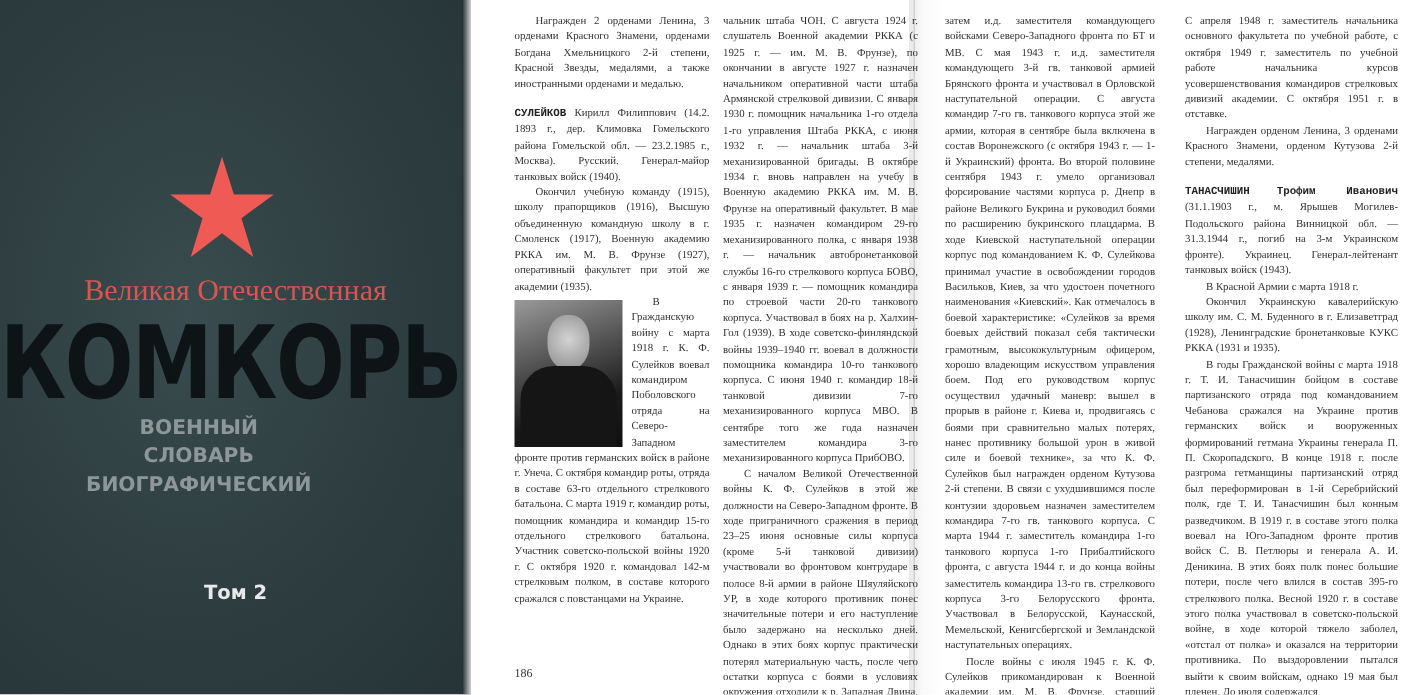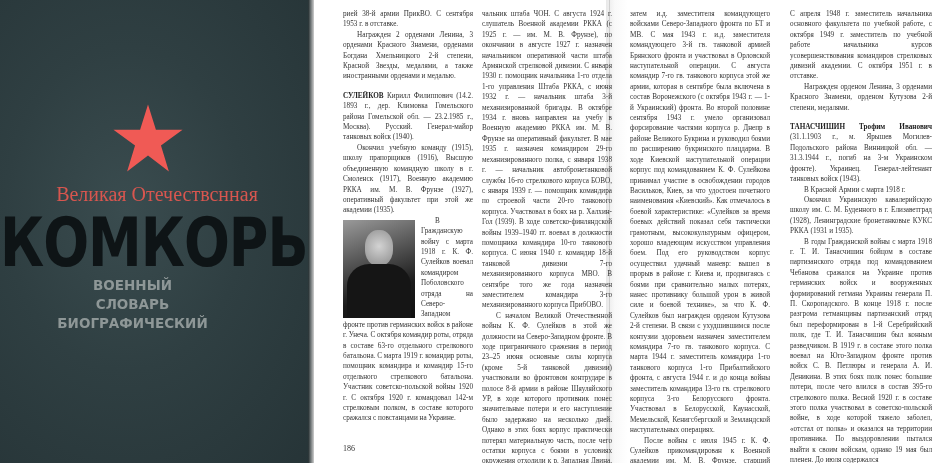--- a/index.html
+++ b/index.html
@@ -16,21 +16,21 @@
 
   .page{position:absolute;top:0;height:463px;background:#fff;}
   .page.left{left:314px;width:292px;}
   .page.right{left:606px;width:341px;}
   .gutter{position:absolute;left:606px;top:0;width:22px;height:463px;background:linear-gradient(90deg,#e8e8e8,#f9f9f9 40%,#fff);}
   .gutter::before{content:"";position:absolute;left:3px;top:0;width:1px;height:100%;background:#d0d0d0;}
   .col{position:absolute;top:9px;font-size:7.2px;line-height:10.4px;color:#333;text-align:justify;hyphens:auto;}
   .col p{margin:0;text-indent:14px;}
   .col p.noind{text-indent:0;}
   .col p.gap{margin-top:9px;}
-  .col b{color:#222;}
+  .col b{color:#222;font-family:Liberation Mono, monospace;}
   .c1{left:343px;width:130px;}
   .c2{left:482px;width:130px;}
   .c3{left:630px;width:140px;}
   .c4{left:790px;width:142px;}
   .photo{float:left;width:72px;height:98px;margin:4px 6px 2px 0;background:linear-gradient(160deg,#9a9a9a 0%,#5a5a5a 35%,#1b1b1b 70%,#0f0f0f 100%);position:relative;}
   .photo .face{position:absolute;left:22px;top:10px;width:28px;height:36px;border-radius:45%;background:radial-gradient(circle at 50% 45%,#d3d3d3,#8a8a8a);}
   .photo .body{position:absolute;left:4px;top:44px;width:64px;height:54px;border-radius:22px 22px 0 0;background:#151515;}
   .pnum{position:absolute;top:444px;font-size:8px;color:#333;}
   .pn-l{left:343px;}
   .pn-r{left:920px;margin-top:28px;}
@@ -42,28 +42,28 @@
   <svg class="star" viewBox="0 0 100 100">
     <polygon points="50,2 61,37 98,37 68,59 79,95 50,73 21,95 32,59 2,37 39,37" fill="#f05a55"></polygon>
   </svg>
   <div class="series">Великая Отечествснная</div>
   <div class="title">КОМКОРЫ</div>
   <div class="subtitle">
     <div>ВОЕННЫЙ</div>
     <div>СЛОВАРЬ</div>
     <div>БИОГРАФИЧЕСКИЙ</div>
   </div>
+  <div class="vol">Том 2</div>
 </div>
 
 <div class="page left"></div>
 <div class="page right"></div>
 <div class="gutter"></div>
 
 <div class="col c1">
-  <p class="noind">рией 38-й армии ПрикВО. С сентября 1953 г. в отставке.</p>
   <p>Награжден 2 орденами Ленина, 3 орденами Красного Знамени, орденами Богдана Хмельницкого 2-й степени, Красной Звезды, медалями, а также иностранными орденами и медалью.</p>
   <p class="noind gap"><b>СУЛЕЙКОВ</b> <span>Кирилл Филиппович</span><span> (14.2. 1893 г., дер. Климовка Гомельского района Гомельской обл. — 23.2.1985 г., Москва). Русский. Генерал-майор танковых войск (1940).</span></p>
   <p>Окончил учебную команду (1915), школу прапорщиков (1916), Высшую объединенную командную школу в г. Смоленск (1917), Военную академию РККА им. М. В. Фрунзе (1927), оперативный факультет при этой же академии (1935).</p>
   <div class="photo">
       <div class="face"></div>
       <div class="body"></div>
     </div>
   <p>В Гражданскую войну с марта 1918 г. К. Ф. Сулейков воевал командиром Поболовского отряда на Северо-Западном фронте против германских войск в районе г. Унеча. С октября командир роты, отряда в составе 63-го отдельного стрелкового батальона. С марта 1919 г. командир роты, помощник командира и командир 15-го отдельного стрелкового батальона. Участник советско-польской войны 1920 г. С октября 1920 г. командовал 142-м стрелковым полком, в составе которого сражался с повстанцами на Украине.</p>
 
 </div>

